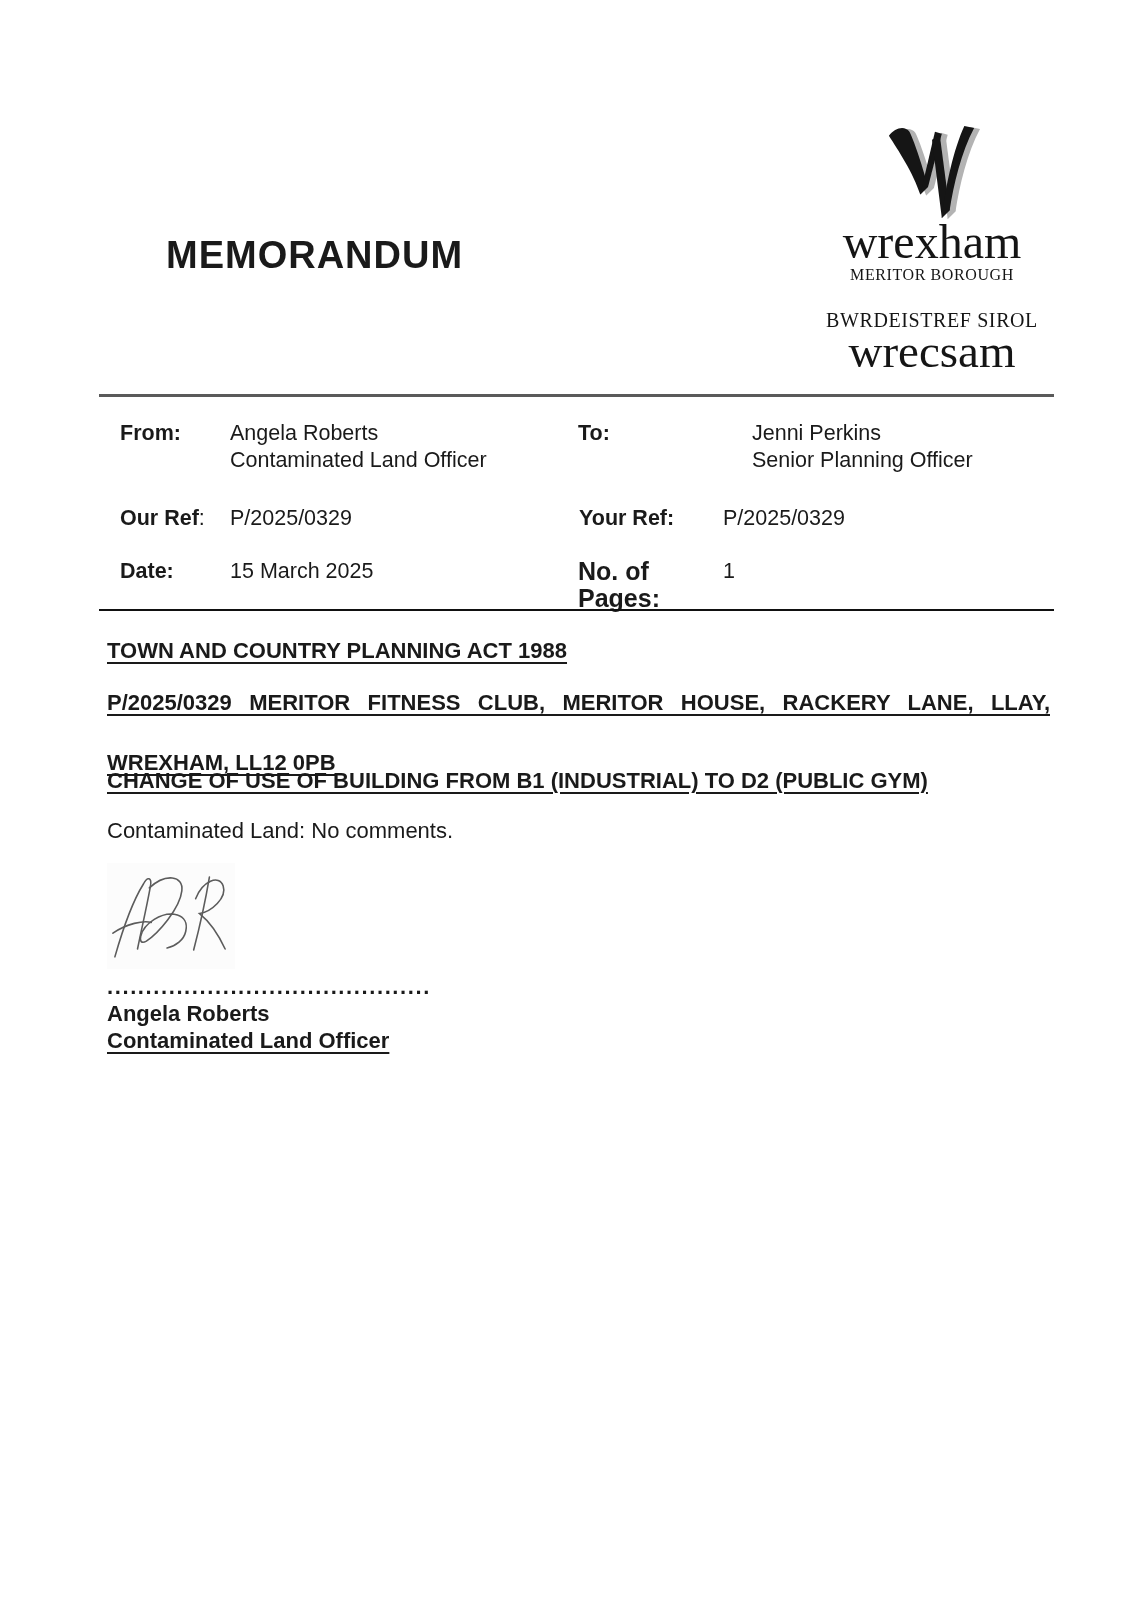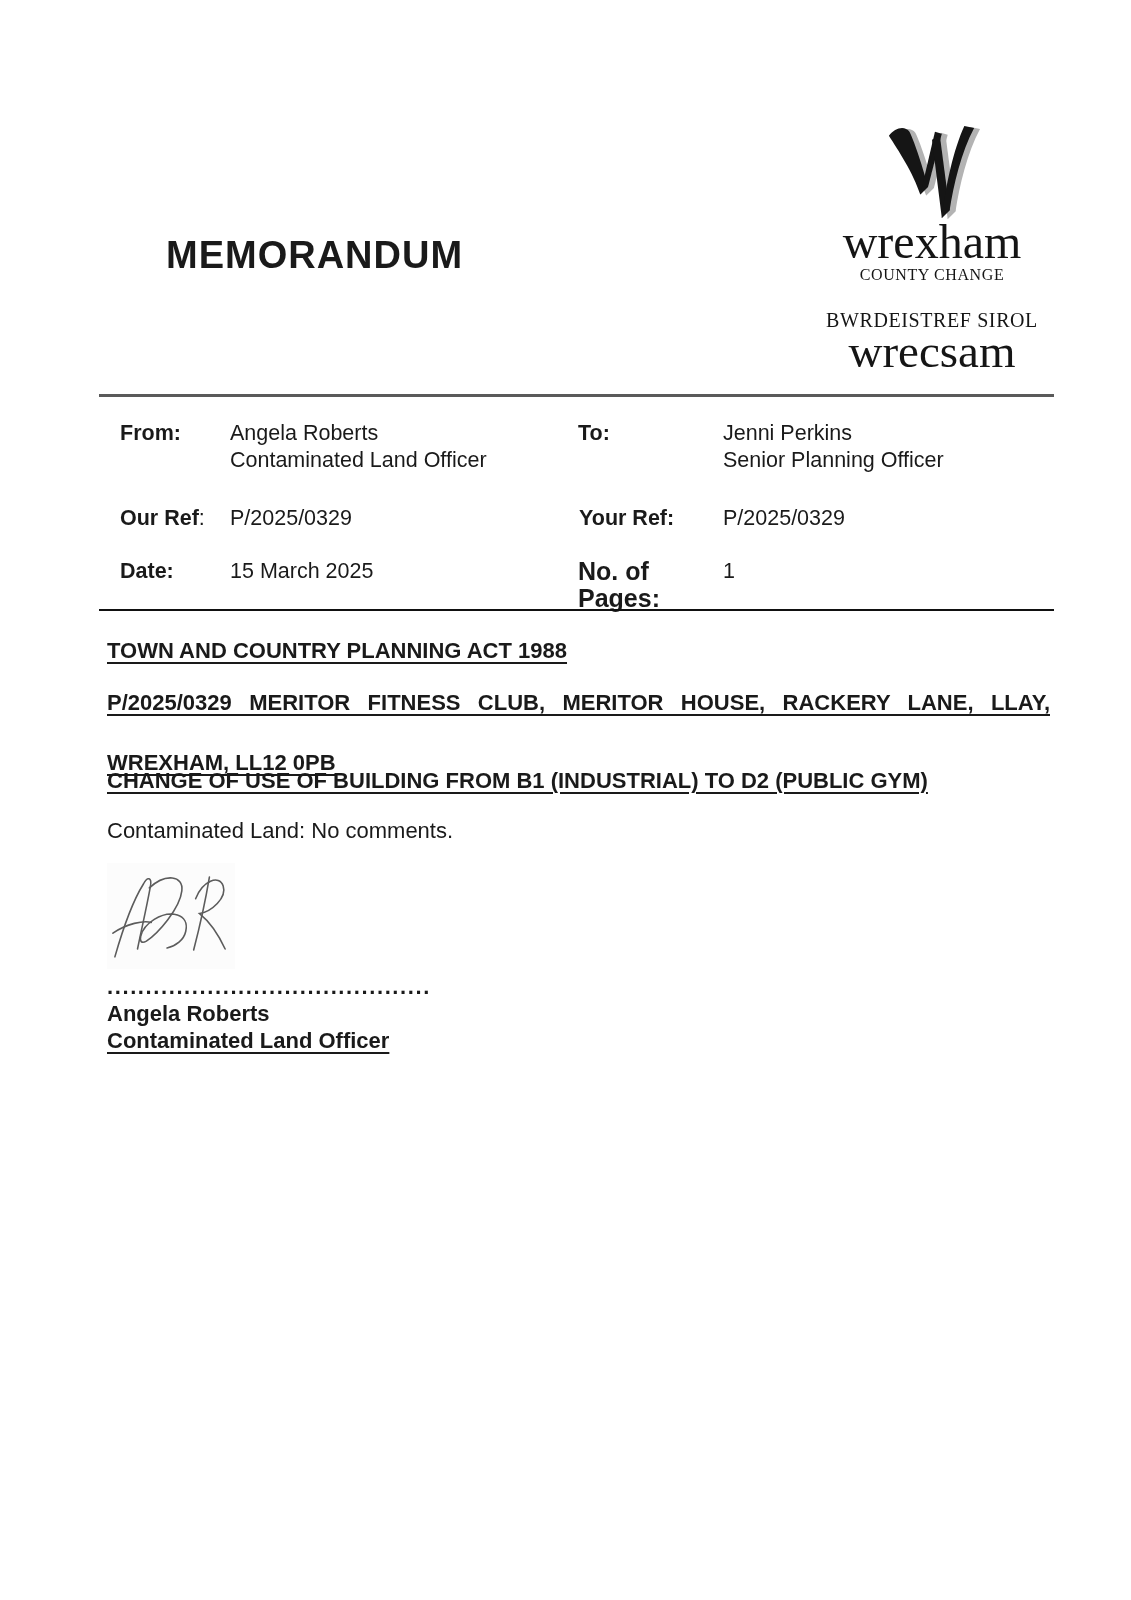--- a/index.html
+++ b/index.html
@@ -95,34 +95,34 @@
       </g>
 
       <g fill="#151515">
         <path d="M6,12 C12,4 22,1 27,8 C33,20 41,46 46,64 L38,72 C31,50 15,26 6,12 Z"></path>
         <path d="M38,72 L46,64 L60,10 L53,8 Z"></path>
         <path d="M50,16 L58,12 L68,88 L60,96 Z"></path>
         <path d="M60,96 L68,88 C72,62 80,28 93,4 L83,2 C72,26 64,62 60,96 Z"></path>
       </g>
     </svg>
     <div class="logo-wrexham">wrexham</div>
-    <div class="logo-county">COUNTY CHANGE</div>
+    <div class="logo-county">MERITOR BOROUGH</div>
     <div class="logo-bwrdeistref">BWRDEISTREF SIROL</div>
     <div class="logo-wrecsam">wrecsam</div>
   </div>
 
   <div class="abs rule-top" style="background:#5a5a5a"></div>
 
   <div class="abs meta-label" style="left:120px;top:420px">From:</div>
   <div class="abs meta-value" style="left:230px;top:420px">
     <div>Angela Roberts</div>
     <div>Contaminated Land Officer</div>
   </div>
   <div class="abs meta-label" style="left:578px;top:420px">To:</div>
-  <div class="abs meta-value" style="left:723px;top:420px">
+  <div class="abs meta-value" style="left:752px;top:420px">
     <div>Jenni Perkins</div>
     <div>Senior Planning Officer</div>
   </div>
 
   <div class="abs meta-label" style="left:120px;top:505px"><span>Our Ref</span><span class="colon-regular">:</span></div>
   <div class="abs meta-value" style="left:230px;top:505px">P/2025/0329</div>
   <div class="abs meta-label" style="left:579px;top:505px">Your Ref:</div>
   <div class="abs meta-value" style="left:723px;top:505px">P/2025/0329</div>
 
   <div class="abs meta-label" style="left:120px;top:558px">Date:</div>

